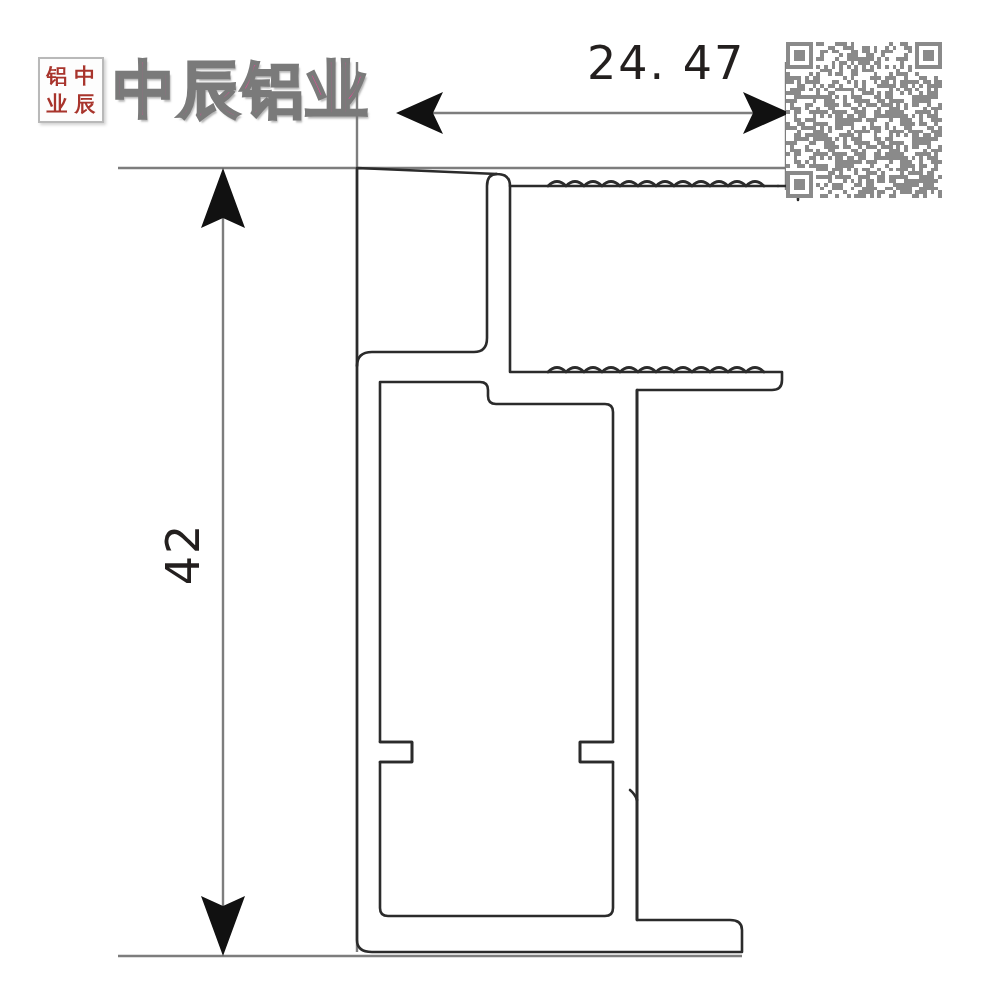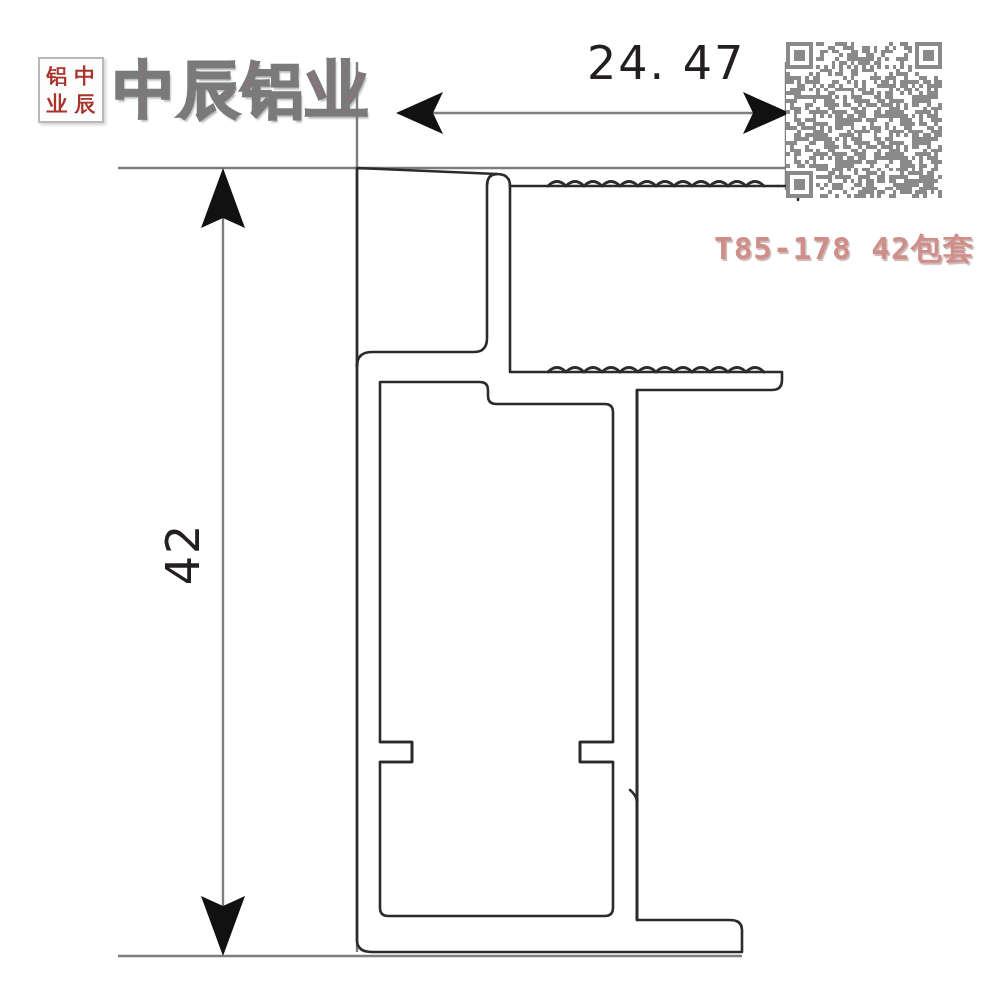--- a/index.html
+++ b/index.html
@@ -227,21 +227,20 @@
   <div id="brand-logo">
     <div id="seal-stamp">
       <span>铝</span>
       <span>中</span>
       <span>业</span>
       <span>辰</span>
     </div>
     <div id="brand-name">中辰铝业</div>
   </div>
 
-  <div id="part-label">T85-178  42包套</div>
 
   <svg id="qr-code" viewBox="0 0 41 41" shape-rendering="crispEdges">
     <rect x="0" y="0" width="41" height="41" fill="#ffffff"></rect>
     <g id="qr-modules" fill="#8a8a8a">
         <path d="M0 0h1v1h-1zM1 0h1v1h-1zM2 0h1v1h-1zM3 0h1v1h-1zM4 0h1v1h-1zM5 0h1v1h-1zM6 0h1v1h-1zM8 0h1v1h-1zM9 0h1v1h-1zM13 0h1v1h-1zM14 0h1v1h-1zM15 0h1v1h-1zM17 0h1v1h-1zM27 0h1v1h-1zM30 0h1v1h-1zM31 0h1v1h-1zM34 0h1v1h-1zM35 0h1v1h-1zM36 0h1v1h-1zM37 0h1v1h-1zM38 0h1v1h-1zM39 0h1v1h-1zM40 0h1v1h-1zM0 1h1v1h-1zM6 1h1v1h-1zM11 1h1v1h-1zM12 1h1v1h-1zM15 1h1v1h-1zM16 1h1v1h-1zM17 1h1v1h-1zM20 1h1v1h-1zM21 1h1v1h-1zM23 1h1v1h-1zM26 1h1v1h-1zM28 1h1v1h-1zM31 1h1v1h-1zM32 1h1v1h-1zM34 1h1v1h-1zM40 1h1v1h-1zM0 2h1v1h-1zM2 2h1v1h-1zM3 2h1v1h-1zM4 2h1v1h-1zM6 2h1v1h-1zM9 2h1v1h-1zM10 2h1v1h-1zM12 2h1v1h-1zM13 2h1v1h-1zM17 2h1v1h-1zM18 2h1v1h-1zM20 2h1v1h-1zM21 2h1v1h-1zM23 2h1v1h-1zM25 2h1v1h-1zM26 2h1v1h-1zM27 2h1v1h-1zM32 2h1v1h-1zM34 2h1v1h-1zM36 2h1v1h-1zM37 2h1v1h-1zM38 2h1v1h-1zM40 2h1v1h-1zM0 3h1v1h-1zM2 3h1v1h-1zM3 3h1v1h-1zM4 3h1v1h-1zM6 3h1v1h-1zM9 3h1v1h-1zM14 3h1v1h-1zM16 3h1v1h-1zM17 3h1v1h-1zM18 3h1v1h-1zM21 3h1v1h-1zM22 3h1v1h-1zM25 3h1v1h-1zM31 3h1v1h-1zM34 3h1v1h-1zM36 3h1v1h-1zM37 3h1v1h-1zM38 3h1v1h-1zM40 3h1v1h-1zM0 4h1v1h-1zM2 4h1v1h-1zM3 4h1v1h-1zM4 4h1v1h-1zM6 4h1v1h-1zM8 4h1v1h-1zM9 4h1v1h-1zM13 4h1v1h-1zM16 4h1v1h-1zM17 4h1v1h-1zM18 4h1v1h-1zM19 4h1v1h-1zM20 4h1v1h-1zM21 4h1v1h-1zM22 4h1v1h-1zM24 4h1v1h-1zM26 4h1v1h-1zM29 4h1v1h-1zM30 4h1v1h-1zM31 4h1v1h-1zM34 4h1v1h-1zM36 4h1v1h-1zM37 4h1v1h-1zM38 4h1v1h-1zM40 4h1v1h-1zM0 5h1v1h-1zM6 5h1v1h-1zM12 5h1v1h-1zM14 5h1v1h-1zM15 5h1v1h-1zM17 5h1v1h-1zM19 5h1v1h-1zM20 5h1v1h-1zM21 5h1v1h-1zM23 5h1v1h-1zM24 5h1v1h-1zM30 5h1v1h-1zM34 5h1v1h-1zM40 5h1v1h-1zM0 6h1v1h-1zM1 6h1v1h-1zM2 6h1v1h-1zM3 6h1v1h-1zM4 6h1v1h-1zM5 6h1v1h-1zM6 6h1v1h-1zM8 6h1v1h-1zM10 6h1v1h-1zM12 6h1v1h-1zM14 6h1v1h-1zM16 6h1v1h-1zM18 6h1v1h-1zM20 6h1v1h-1zM22 6h1v1h-1zM24 6h1v1h-1zM26 6h1v1h-1zM28 6h1v1h-1zM30 6h1v1h-1zM32 6h1v1h-1zM34 6h1v1h-1zM35 6h1v1h-1zM36 6h1v1h-1zM37 6h1v1h-1zM38 6h1v1h-1zM39 6h1v1h-1zM40 6h1v1h-1zM9 7h1v1h-1zM10 7h1v1h-1zM11 7h1v1h-1zM14 7h1v1h-1zM17 7h1v1h-1zM18 7h1v1h-1zM20 7h1v1h-1zM21 7h1v1h-1zM22 7h1v1h-1zM29 7h1v1h-1zM32 7h1v1h-1zM0 8h1v1h-1zM6 8h1v1h-1zM8 8h1v1h-1zM11 8h1v1h-1zM13 8h1v1h-1zM14 8h1v1h-1zM17 8h1v1h-1zM18 8h1v1h-1zM23 8h1v1h-1zM27 8h1v1h-1zM29 8h1v1h-1zM30 8h1v1h-1zM31 8h1v1h-1zM34 8h1v1h-1zM0 9h1v1h-1zM1 9h1v1h-1zM2 9h1v1h-1zM3 9h1v1h-1zM5 9h1v1h-1zM7 9h1v1h-1zM8 9h1v1h-1zM15 9h1v1h-1zM17 9h1v1h-1zM22 9h1v1h-1zM23 9h1v1h-1zM24 9h1v1h-1zM26 9h1v1h-1zM27 9h1v1h-1zM28 9h1v1h-1zM31 9h1v1h-1zM35 9h1v1h-1zM36 9h1v1h-1zM39 9h1v1h-1zM0 10h1v1h-1zM1 10h1v1h-1zM3 10h1v1h-1zM5 10h1v1h-1zM6 10h1v1h-1zM7 10h1v1h-1zM8 10h1v1h-1zM12 10h1v1h-1zM13 10h1v1h-1zM16 10h1v1h-1zM18 10h1v1h-1zM20 10h1v1h-1zM23 10h1v1h-1zM25 10h1v1h-1zM26 10h1v1h-1zM28 10h1v1h-1zM30 10h1v1h-1zM31 10h1v1h-1zM32 10h1v1h-1zM33 10h1v1h-1zM34 10h1v1h-1zM36 10h1v1h-1zM37 10h1v1h-1zM39 10h1v1h-1zM40 10h1v1h-1zM3 11h1v1h-1zM4 11h1v1h-1zM7 11h1v1h-1zM9 11h1v1h-1zM11 11h1v1h-1zM12 11h1v1h-1zM14 11h1v1h-1zM18 11h1v1h-1zM20 11h1v1h-1zM24 11h1v1h-1zM25 11h1v1h-1zM26 11h1v1h-1zM27 11h1v1h-1zM28 11h1v1h-1zM30 11h1v1h-1zM31 11h1v1h-1zM33 11h1v1h-1zM35 11h1v1h-1zM37 11h1v1h-1zM38 11h1v1h-1zM39 11h1v1h-1zM40 11h1v1h-1zM1 12h1v1h-1zM2 12h1v1h-1zM3 12h1v1h-1zM4 12h1v1h-1zM6 12h1v1h-1zM8 12h1v1h-1zM10 12h1v1h-1zM13 12h1v1h-1zM14 12h1v1h-1zM15 12h1v1h-1zM16 12h1v1h-1zM17 12h1v1h-1zM19 12h1v1h-1zM20 12h1v1h-1zM22 12h1v1h-1zM27 12h1v1h-1zM29 12h1v1h-1zM31 12h1v1h-1zM32 12h1v1h-1zM34 12h1v1h-1zM37 12h1v1h-1zM39 12h1v1h-1zM0 13h1v1h-1zM1 13h1v1h-1zM2 13h1v1h-1zM3 13h1v1h-1zM8 13h1v1h-1zM11 13h1v1h-1zM12 13h1v1h-1zM17 13h1v1h-1zM20 13h1v1h-1zM21 13h1v1h-1zM22 13h1v1h-1zM24 13h1v1h-1zM26 13h1v1h-1zM27 13h1v1h-1zM30 13h1v1h-1zM32 13h1v1h-1zM35 13h1v1h-1zM37 13h1v1h-1zM38 13h1v1h-1zM39 13h1v1h-1zM2 14h1v1h-1zM3 14h1v1h-1zM4 14h1v1h-1zM5 14h1v1h-1zM6 14h1v1h-1zM7 14h1v1h-1zM8 14h1v1h-1zM9 14h1v1h-1zM10 14h1v1h-1zM11 14h1v1h-1zM13 14h1v1h-1zM15 14h1v1h-1zM17 14h1v1h-1zM18 14h1v1h-1zM19 14h1v1h-1zM23 14h1v1h-1zM24 14h1v1h-1zM26 14h1v1h-1zM27 14h1v1h-1zM33 14h1v1h-1zM34 14h1v1h-1zM35 14h1v1h-1zM36 14h1v1h-1zM37 14h1v1h-1zM38 14h1v1h-1zM39 14h1v1h-1zM0 15h1v1h-1zM1 15h1v1h-1zM2 15h1v1h-1zM7 15h1v1h-1zM10 15h1v1h-1zM11 15h1v1h-1zM12 15h1v1h-1zM15 15h1v1h-1zM18 15h1v1h-1zM19 15h1v1h-1zM20 15h1v1h-1zM21 15h1v1h-1zM24 15h1v1h-1zM25 15h1v1h-1zM27 15h1v1h-1zM28 15h1v1h-1zM29 15h1v1h-1zM30 15h1v1h-1zM33 15h1v1h-1zM34 15h1v1h-1zM35 15h1v1h-1zM36 15h1v1h-1zM37 15h1v1h-1zM1 16h1v1h-1zM5 16h1v1h-1zM6 16h1v1h-1zM10 16h1v1h-1zM11 16h1v1h-1zM12 16h1v1h-1zM13 16h1v1h-1zM15 16h1v1h-1zM16 16h1v1h-1zM19 16h1v1h-1zM21 16h1v1h-1zM22 16h1v1h-1zM23 16h1v1h-1zM25 16h1v1h-1zM26 16h1v1h-1zM27 16h1v1h-1zM29 16h1v1h-1zM31 16h1v1h-1zM33 16h1v1h-1zM34 16h1v1h-1zM37 16h1v1h-1zM40 16h1v1h-1zM1 17h1v1h-1zM2 17h1v1h-1zM3 17h1v1h-1zM5 17h1v1h-1zM8 17h1v1h-1zM11 17h1v1h-1zM12 17h1v1h-1zM17 17h1v1h-1zM18 17h1v1h-1zM20 17h1v1h-1zM24 17h1v1h-1zM27 17h1v1h-1zM28 17h1v1h-1zM29 17h1v1h-1zM31 17h1v1h-1zM36 17h1v1h-1zM38 17h1v1h-1zM39 17h1v1h-1zM40 17h1v1h-1zM0 18h1v1h-1zM2 18h1v1h-1zM3 18h1v1h-1zM6 18h1v1h-1zM7 18h1v1h-1zM8 18h1v1h-1zM9 18h1v1h-1zM10 18h1v1h-1zM12 18h1v1h-1zM13 18h1v1h-1zM14 18h1v1h-1zM15 18h1v1h-1zM18 18h1v1h-1zM19 18h1v1h-1zM20 18h1v1h-1zM23 18h1v1h-1zM24 18h1v1h-1zM26 18h1v1h-1zM27 18h1v1h-1zM28 18h1v1h-1zM29 18h1v1h-1zM30 18h1v1h-1zM34 18h1v1h-1zM35 18h1v1h-1zM36 18h1v1h-1zM37 18h1v1h-1zM39 18h1v1h-1zM2 19h1v1h-1zM7 19h1v1h-1zM9 19h1v1h-1zM11 19h1v1h-1zM13 19h1v1h-1zM14 19h1v1h-1zM16 19h1v1h-1zM17 19h1v1h-1zM19 19h1v1h-1zM20 19h1v1h-1zM23 19h1v1h-1zM24 19h1v1h-1zM25 19h1v1h-1zM26 19h1v1h-1zM27 19h1v1h-1zM28 19h1v1h-1zM29 19h1v1h-1zM30 19h1v1h-1zM31 19h1v1h-1zM33 19h1v1h-1zM35 19h1v1h-1zM37 19h1v1h-1zM38 19h1v1h-1zM39 19h1v1h-1zM2 20h1v1h-1zM3 20h1v1h-1zM5 20h1v1h-1zM6 20h1v1h-1zM7 20h1v1h-1zM13 20h1v1h-1zM14 20h1v1h-1zM15 20h1v1h-1zM16 20h1v1h-1zM17 20h1v1h-1zM18 20h1v1h-1zM19 20h1v1h-1zM21 20h1v1h-1zM22 20h1v1h-1zM23 20h1v1h-1zM27 20h1v1h-1zM30 20h1v1h-1zM31 20h1v1h-1zM32 20h1v1h-1zM35 20h1v1h-1zM38 20h1v1h-1zM39 20h1v1h-1zM40 20h1v1h-1zM0 21h1v1h-1zM3 21h1v1h-1zM4 21h1v1h-1zM7 21h1v1h-1zM8 21h1v1h-1zM9 21h1v1h-1zM10 21h1v1h-1zM13 21h1v1h-1zM14 21h1v1h-1zM15 21h1v1h-1zM16 21h1v1h-1zM17 21h1v1h-1zM22 21h1v1h-1zM26 21h1v1h-1zM30 21h1v1h-1zM31 21h1v1h-1zM32 21h1v1h-1zM33 21h1v1h-1zM35 21h1v1h-1zM36 21h1v1h-1zM39 21h1v1h-1zM0 22h1v1h-1zM1 22h1v1h-1zM2 22h1v1h-1zM4 22h1v1h-1zM5 22h1v1h-1zM6 22h1v1h-1zM7 22h1v1h-1zM9 22h1v1h-1zM11 22h1v1h-1zM13 22h1v1h-1zM14 22h1v1h-1zM17 22h1v1h-1zM20 22h1v1h-1zM22 22h1v1h-1zM23 22h1v1h-1zM24 22h1v1h-1zM26 22h1v1h-1zM28 22h1v1h-1zM31 22h1v1h-1zM32 22h1v1h-1zM37 22h1v1h-1zM38 22h1v1h-1zM40 22h1v1h-1zM3 23h1v1h-1zM7 23h1v1h-1zM8 23h1v1h-1zM9 23h1v1h-1zM11 23h1v1h-1zM16 23h1v1h-1zM18 23h1v1h-1zM19 23h1v1h-1zM20 23h1v1h-1zM21 23h1v1h-1zM23 23h1v1h-1zM24 23h1v1h-1zM27 23h1v1h-1zM28 23h1v1h-1zM29 23h1v1h-1zM30 23h1v1h-1zM32 23h1v1h-1zM33 23h1v1h-1zM34 23h1v1h-1zM35 23h1v1h-1zM38 23h1v1h-1zM39 23h1v1h-1zM40 23h1v1h-1zM2 24h1v1h-1zM3 24h1v1h-1zM5 24h1v1h-1zM6 24h1v1h-1zM7 24h1v1h-1zM8 24h1v1h-1zM9 24h1v1h-1zM10 24h1v1h-1zM14 24h1v1h-1zM15 24h1v1h-1zM16 24h1v1h-1zM17 24h1v1h-1zM19 24h1v1h-1zM23 24h1v1h-1zM27 24h1v1h-1zM29 24h1v1h-1zM31 24h1v1h-1zM33 24h1v1h-1zM34 24h1v1h-1zM36 24h1v1h-1zM37 24h1v1h-1zM39 24h1v1h-1zM40 24h1v1h-1zM2 25h1v1h-1zM3 25h1v1h-1zM4 25h1v1h-1zM5 25h1v1h-1zM7 25h1v1h-1zM8 25h1v1h-1zM9 25h1v1h-1zM10 25h1v1h-1zM11 25h1v1h-1zM13 25h1v1h-1zM15 25h1v1h-1zM17 25h1v1h-1zM18 25h1v1h-1zM19 25h1v1h-1zM23 25h1v1h-1zM24 25h1v1h-1zM26 25h1v1h-1zM27 25h1v1h-1zM33 25h1v1h-1zM34 25h1v1h-1zM35 25h1v1h-1zM36 25h1v1h-1zM37 25h1v1h-1zM38 25h1v1h-1zM39 25h1v1h-1zM0 26h1v1h-1zM1 26h1v1h-1zM2 26h1v1h-1zM6 26h1v1h-1zM7 26h1v1h-1zM10 26h1v1h-1zM11 26h1v1h-1zM12 26h1v1h-1zM15 26h1v1h-1zM18 26h1v1h-1zM19 26h1v1h-1zM20 26h1v1h-1zM21 26h1v1h-1zM24 26h1v1h-1zM25 26h1v1h-1zM27 26h1v1h-1zM28 26h1v1h-1zM29 26h1v1h-1zM30 26h1v1h-1zM33 26h1v1h-1zM34 26h1v1h-1zM35 26h1v1h-1zM36 26h1v1h-1zM37 26h1v1h-1zM1 27h1v1h-1zM5 27h1v1h-1zM10 27h1v1h-1zM11 27h1v1h-1zM12 27h1v1h-1zM13 27h1v1h-1zM15 27h1v1h-1zM16 27h1v1h-1zM19 27h1v1h-1zM21 27h1v1h-1zM22 27h1v1h-1zM23 27h1v1h-1zM25 27h1v1h-1zM26 27h1v1h-1zM27 27h1v1h-1zM29 27h1v1h-1zM31 27h1v1h-1zM33 27h1v1h-1zM34 27h1v1h-1zM37 27h1v1h-1zM40 27h1v1h-1zM1 28h1v1h-1zM2 28h1v1h-1zM3 28h1v1h-1zM5 28h1v1h-1zM6 28h1v1h-1zM8 28h1v1h-1zM11 28h1v1h-1zM12 28h1v1h-1zM17 28h1v1h-1zM18 28h1v1h-1zM20 28h1v1h-1zM24 28h1v1h-1zM27 28h1v1h-1zM28 28h1v1h-1zM29 28h1v1h-1zM31 28h1v1h-1zM36 28h1v1h-1zM38 28h1v1h-1zM39 28h1v1h-1zM40 28h1v1h-1zM0 29h1v1h-1zM2 29h1v1h-1zM3 29h1v1h-1zM7 29h1v1h-1zM8 29h1v1h-1zM9 29h1v1h-1zM10 29h1v1h-1zM12 29h1v1h-1zM13 29h1v1h-1zM14 29h1v1h-1zM15 29h1v1h-1zM18 29h1v1h-1zM19 29h1v1h-1zM20 29h1v1h-1zM23 29h1v1h-1zM24 29h1v1h-1zM26 29h1v1h-1zM27 29h1v1h-1zM28 29h1v1h-1zM29 29h1v1h-1zM30 29h1v1h-1zM34 29h1v1h-1zM35 29h1v1h-1zM36 29h1v1h-1zM37 29h1v1h-1zM39 29h1v1h-1zM2 30h1v1h-1zM6 30h1v1h-1zM7 30h1v1h-1zM9 30h1v1h-1zM11 30h1v1h-1zM13 30h1v1h-1zM14 30h1v1h-1zM16 30h1v1h-1zM17 30h1v1h-1zM19 30h1v1h-1zM20 30h1v1h-1zM23 30h1v1h-1zM24 30h1v1h-1zM25 30h1v1h-1zM26 30h1v1h-1zM27 30h1v1h-1zM28 30h1v1h-1zM29 30h1v1h-1zM30 30h1v1h-1zM31 30h1v1h-1zM33 30h1v1h-1zM35 30h1v1h-1zM37 30h1v1h-1zM38 30h1v1h-1zM39 30h1v1h-1zM2 31h1v1h-1zM3 31h1v1h-1zM5 31h1v1h-1zM7 31h1v1h-1zM13 31h1v1h-1zM14 31h1v1h-1zM15 31h1v1h-1zM16 31h1v1h-1zM17 31h1v1h-1zM18 31h1v1h-1zM19 31h1v1h-1zM21 31h1v1h-1zM22 31h1v1h-1zM23 31h1v1h-1zM27 31h1v1h-1zM30 31h1v1h-1zM31 31h1v1h-1zM32 31h1v1h-1zM35 31h1v1h-1zM38 31h1v1h-1zM39 31h1v1h-1zM40 31h1v1h-1zM0 32h1v1h-1zM3 32h1v1h-1zM4 32h1v1h-1zM6 32h1v1h-1zM7 32h1v1h-1zM8 32h1v1h-1zM9 32h1v1h-1zM10 32h1v1h-1zM13 32h1v1h-1zM14 32h1v1h-1zM15 32h1v1h-1zM16 32h1v1h-1zM17 32h1v1h-1zM22 32h1v1h-1zM26 32h1v1h-1zM30 32h1v1h-1zM31 32h1v1h-1zM32 32h1v1h-1zM33 32h1v1h-1zM35 32h1v1h-1zM36 32h1v1h-1zM39 32h1v1h-1zM8 33h1v1h-1zM9 33h1v1h-1zM10 33h1v1h-1zM12 33h1v1h-1zM13 33h1v1h-1zM14 33h1v1h-1zM16 33h1v1h-1zM18 33h1v1h-1zM20 33h1v1h-1zM21 33h1v1h-1zM24 33h1v1h-1zM27 33h1v1h-1zM29 33h1v1h-1zM30 33h1v1h-1zM31 33h1v1h-1zM33 33h1v1h-1zM35 33h1v1h-1zM38 33h1v1h-1zM39 33h1v1h-1zM0 34h1v1h-1zM1 34h1v1h-1zM2 34h1v1h-1zM3 34h1v1h-1zM4 34h1v1h-1zM5 34h1v1h-1zM6 34h1v1h-1zM11 34h1v1h-1zM12 34h1v1h-1zM14 34h1v1h-1zM18 34h1v1h-1zM21 34h1v1h-1zM22 34h1v1h-1zM23 34h1v1h-1zM25 34h1v1h-1zM30 34h1v1h-1zM32 34h1v1h-1zM33 34h1v1h-1zM34 34h1v1h-1zM35 34h1v1h-1zM37 34h1v1h-1zM38 34h1v1h-1zM0 35h1v1h-1zM6 35h1v1h-1zM8 35h1v1h-1zM9 35h1v1h-1zM10 35h1v1h-1zM11 35h1v1h-1zM13 35h1v1h-1zM14 35h1v1h-1zM15 35h1v1h-1zM16 35h1v1h-1zM19 35h1v1h-1zM20 35h1v1h-1zM21 35h1v1h-1zM24 35h1v1h-1zM25 35h1v1h-1zM27 35h1v1h-1zM28 35h1v1h-1zM29 35h1v1h-1zM30 35h1v1h-1zM31 35h1v1h-1zM35 35h1v1h-1zM36 35h1v1h-1zM37 35h1v1h-1zM38 35h1v1h-1zM40 35h1v1h-1zM0 36h1v1h-1zM2 36h1v1h-1zM3 36h1v1h-1zM4 36h1v1h-1zM6 36h1v1h-1zM11 36h1v1h-1zM15 36h1v1h-1zM17 36h1v1h-1zM19 36h1v1h-1zM21 36h1v1h-1zM22 36h1v1h-1zM24 36h1v1h-1zM25 36h1v1h-1zM27 36h1v1h-1zM28 36h1v1h-1zM31 36h1v1h-1zM32 36h1v1h-1zM33 36h1v1h-1zM34 36h1v1h-1zM35 36h1v1h-1zM36 36h1v1h-1zM37 36h1v1h-1zM38 36h1v1h-1zM39 36h1v1h-1zM0 37h1v1h-1zM2 37h1v1h-1zM3 37h1v1h-1zM4 37h1v1h-1zM6 37h1v1h-1zM8 37h1v1h-1zM10 37h1v1h-1zM12 37h1v1h-1zM13 37h1v1h-1zM14 37h1v1h-1zM18 37h1v1h-1zM19 37h1v1h-1zM21 37h1v1h-1zM22 37h1v1h-1zM28 37h1v1h-1zM29 37h1v1h-1zM30 37h1v1h-1zM31 37h1v1h-1zM32 37h1v1h-1zM33 37h1v1h-1zM34 37h1v1h-1zM36 37h1v1h-1zM37 37h1v1h-1zM38 37h1v1h-1zM0 38h1v1h-1zM2 38h1v1h-1zM3 38h1v1h-1zM4 38h1v1h-1zM6 38h1v1h-1zM9 38h1v1h-1zM12 38h1v1h-1zM13 38h1v1h-1zM14 38h1v1h-1zM17 38h1v1h-1zM20 38h1v1h-1zM21 38h1v1h-1zM22 38h1v1h-1zM23 38h1v1h-1zM26 38h1v1h-1zM27 38h1v1h-1zM29 38h1v1h-1zM30 38h1v1h-1zM31 38h1v1h-1zM32 38h1v1h-1zM35 38h1v1h-1zM36 38h1v1h-1zM37 38h1v1h-1zM38 38h1v1h-1zM39 38h1v1h-1zM0 39h1v1h-1zM6 39h1v1h-1zM11 39h1v1h-1zM15 39h1v1h-1zM19 39h1v1h-1zM20 39h1v1h-1zM21 39h1v1h-1zM22 39h1v1h-1zM24 39h1v1h-1zM25 39h1v1h-1zM28 39h1v1h-1zM30 39h1v1h-1zM31 39h1v1h-1zM32 39h1v1h-1zM34 39h1v1h-1zM35 39h1v1h-1zM36 39h1v1h-1zM38 39h1v1h-1zM40 39h1v1h-1zM0 40h1v1h-1zM1 40h1v1h-1zM2 40h1v1h-1zM3 40h1v1h-1zM4 40h1v1h-1zM5 40h1v1h-1zM6 40h1v1h-1zM9 40h1v1h-1zM10 40h1v1h-1zM13 40h1v1h-1zM16 40h1v1h-1zM18 40h1v1h-1zM19 40h1v1h-1zM20 40h1v1h-1zM22 40h1v1h-1zM24 40h1v1h-1zM27 40h1v1h-1zM28 40h1v1h-1zM33 40h1v1h-1zM34 40h1v1h-1zM36 40h1v1h-1zM40 40h1v1h-1z" fill="#8a8a8a"></path>
       </g>
   </svg>
 
 </div>
 

